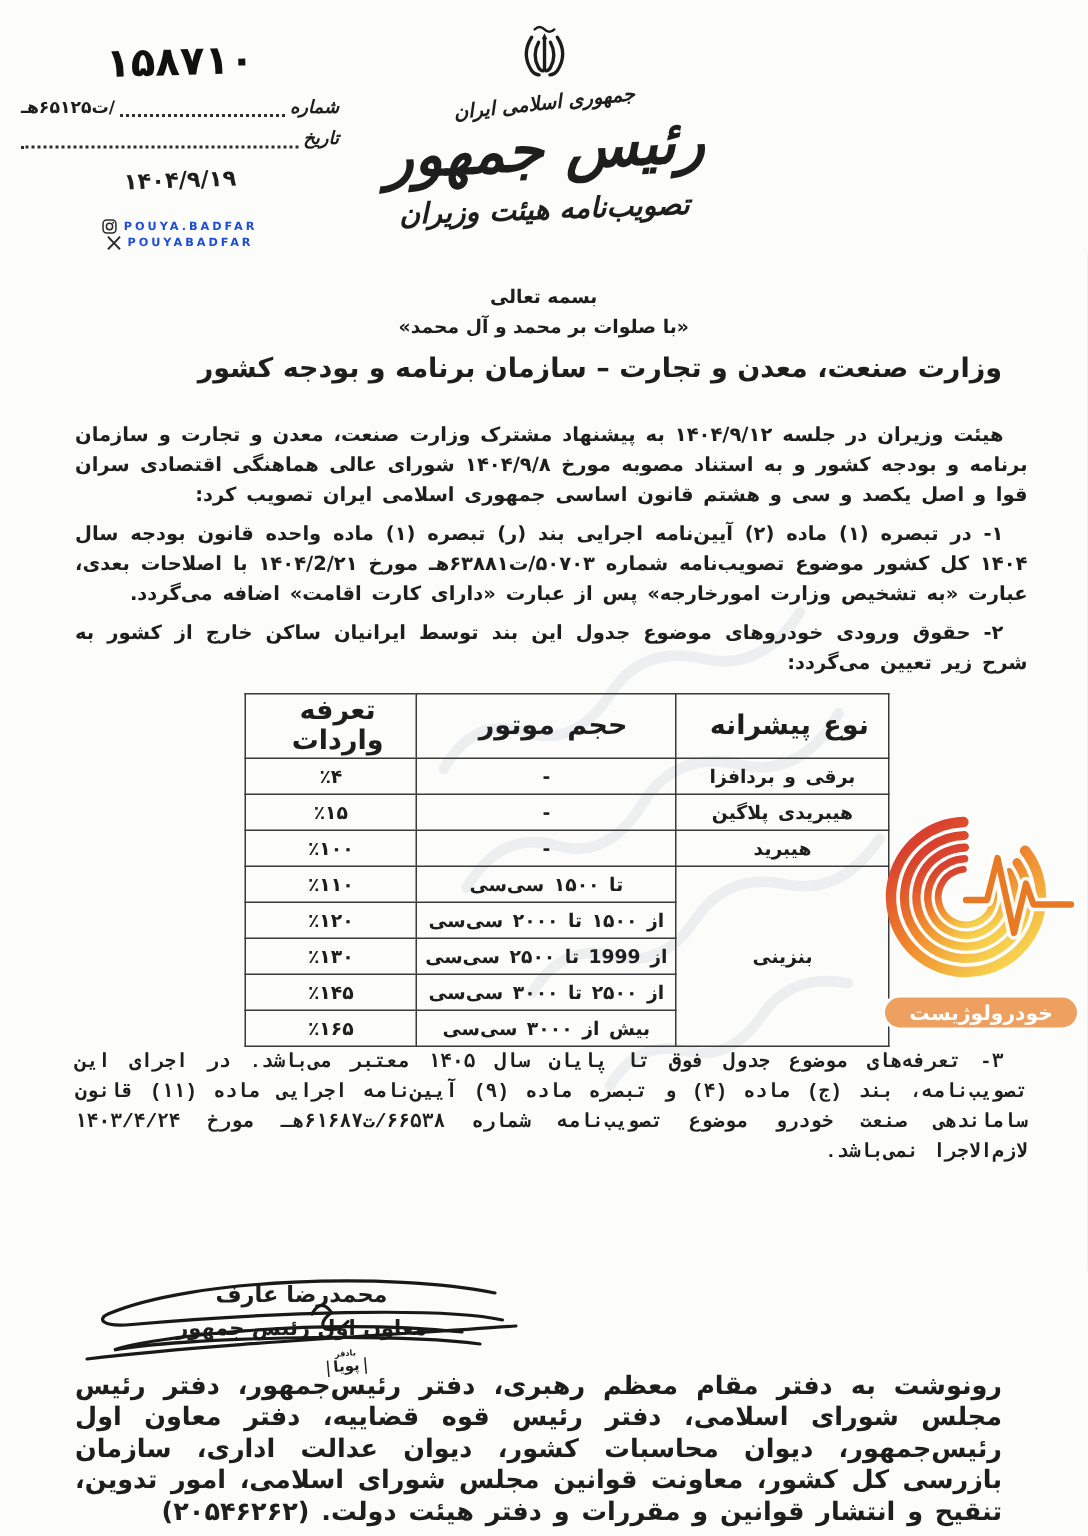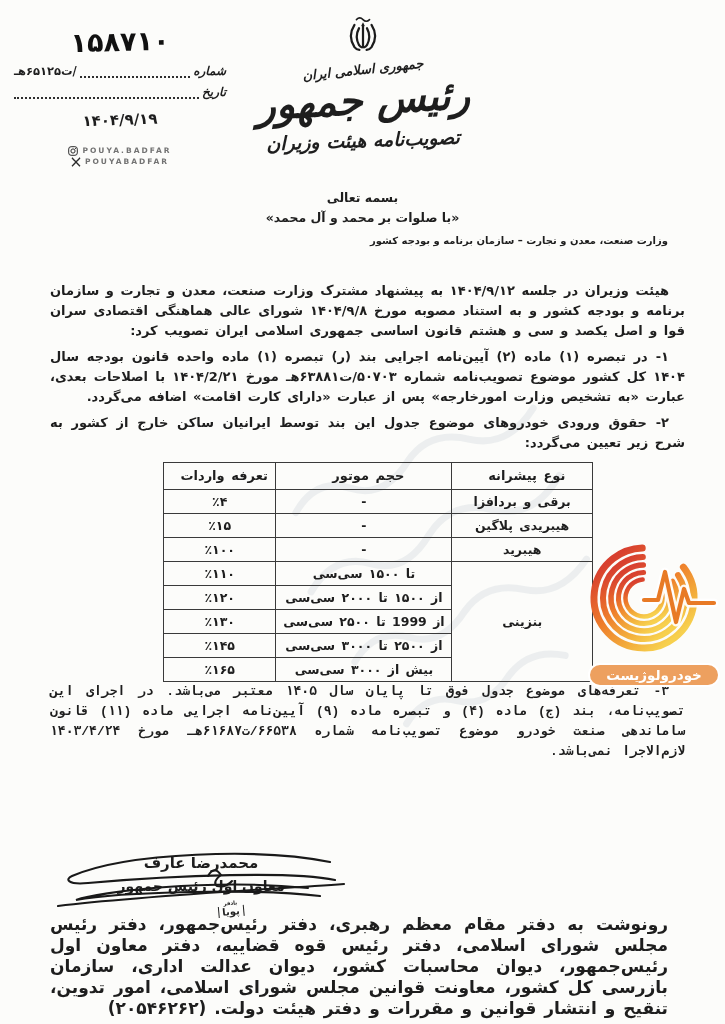--- a/index.html
+++ b/index.html
@@ -11,47 +11,47 @@
   
   .ref-block{position:absolute;top:26px;left:14px;width:212px;direction:rtl;}
   .big-number{direction:ltr;text-align:center;font-size:27px;font-weight:900;
     letter-spacing:6px;transform:rotate(-1.5deg);color:#111;}
   .ref-line{display:flex;align-items:flex-end;gap:3px;font-size:12px;
     font-weight:700;font-style:italic;margin-top:7px;}
   .ref-line .leader{flex:1;border-bottom:2px dotted #2e2e2e;height:11px;}
   .ref-line .val{font-size:11.5px;font-style:normal;white-space:nowrap;}
   .hand-date{direction:ltr;text-align:center;font-size:15px;font-weight:700;
     letter-spacing:3px;margin-top:12px;transform:rotate(-2deg);}
-  .credit{margin-top:16px;direction:ltr;text-align:center;color:#737373;}
+  .credit{margin-top:16px;direction:ltr;text-align:center;color:#1d4ed8;}
   .credit-row{display:flex;align-items:center;justify-content:center;gap:4px;
     font-size:7.5px;letter-spacing:2px;font-weight:700;line-height:11px;}
   
   .letterhead{position:absolute;top:12px;left:0;right:0;margin:auto;width:330px;text-align:center;}
   .emblem{display:block;margin:0 auto;}
   .country{font-size:13px;font-weight:700;font-style:italic;transform:rotate(-6deg);margin-top:2px;}
   .office{font-size:40px;font-weight:700;font-style:italic;line-height:1.05;
     transform:rotate(-3deg);margin-top:2px;}
   .doctype{font-size:19px;font-weight:700;font-style:italic;transform:rotate(-2deg);margin-top:8px;}
   
   .invocation{position:absolute;top:190px;left:0;right:0;text-align:center;}
   .invocation .l1{font-size:12.5px;font-weight:700;}
   .invocation .l2{font-size:12.5px;font-weight:700;margin-top:5px;}
   
   .addressee{position:absolute;top:235px;right:57px;left:50px;
-    font-size:10px;font-weight:700;text-align:right;}
+    font-size:18px;font-weight:700;text-align:right;}
   
   .body-text{position:absolute;top:281px;right:40px;left:50px;
     font-size:13px;font-weight:700;line-height:20px;text-align:justify;word-spacing:2px;}
   .body-text p{margin:0 0 6px 0;text-indent:16px;}
   
   table.tariff{border-collapse:collapse;width:430px;margin:9px 92px 0 0;
     font-size:12.5px;font-weight:700;background:rgba(255,255,255,.0);}
   table.tariff th,table.tariff td{border:1.5px solid #3a3a3a;text-align:center;
     padding:1px 5px;height:21px;}
-  table.tariff th{height:24px;font-size:13px;padding-left:14px;}
+  table.tariff th{height:24px;font-size:18px;padding-left:14px;}
   .col-fuel{width:138px;}.col-engine{width:184px;}.col-tariff{width:104px;}
   .item3{margin-top:13px;font-family:Liberation Mono, monospace;}
   
   .signature{position:absolute;top:810px;left:56px;width:290px;text-align:center;font-weight:700;margin-top:44px;}
   .sig-name{font-size:15px;}
   .sig-title{font-size:14px;margin-top:6px;}
   .sig-scribble{position:absolute;top:-8px;left:0;pointer-events:none;}
   .stamp{position:absolute;top:46px;left:162px;transform:rotate(-5deg);text-align:center;}
   .stamp .small{font-size:5.5px;line-height:6px;}
   .stamp .big{font-size:10px;font-weight:700;border-left:1.5px solid #222;

